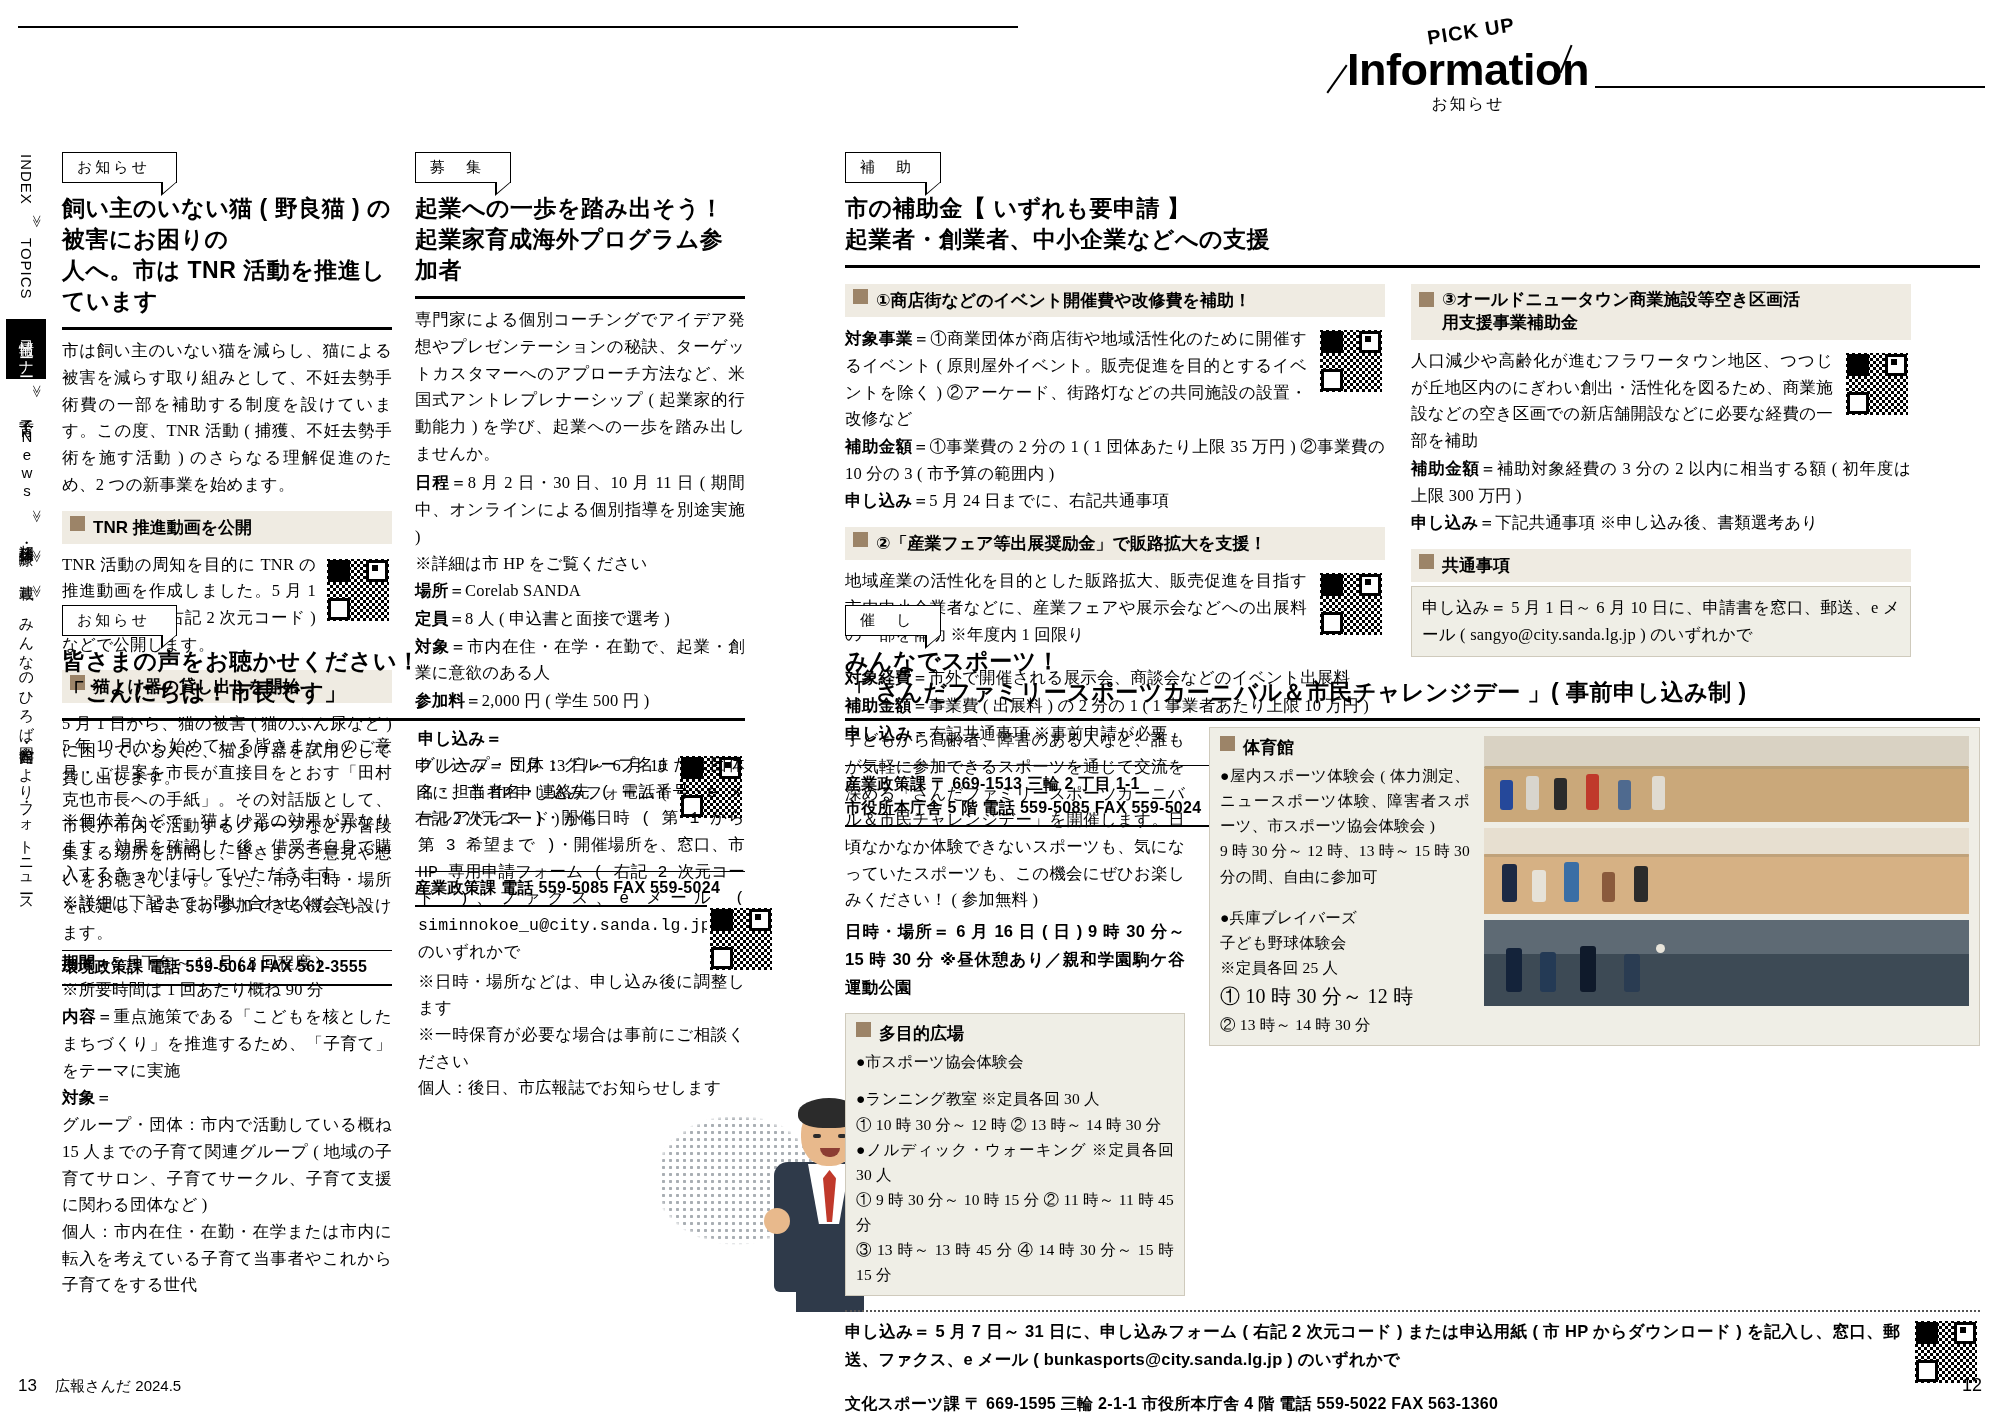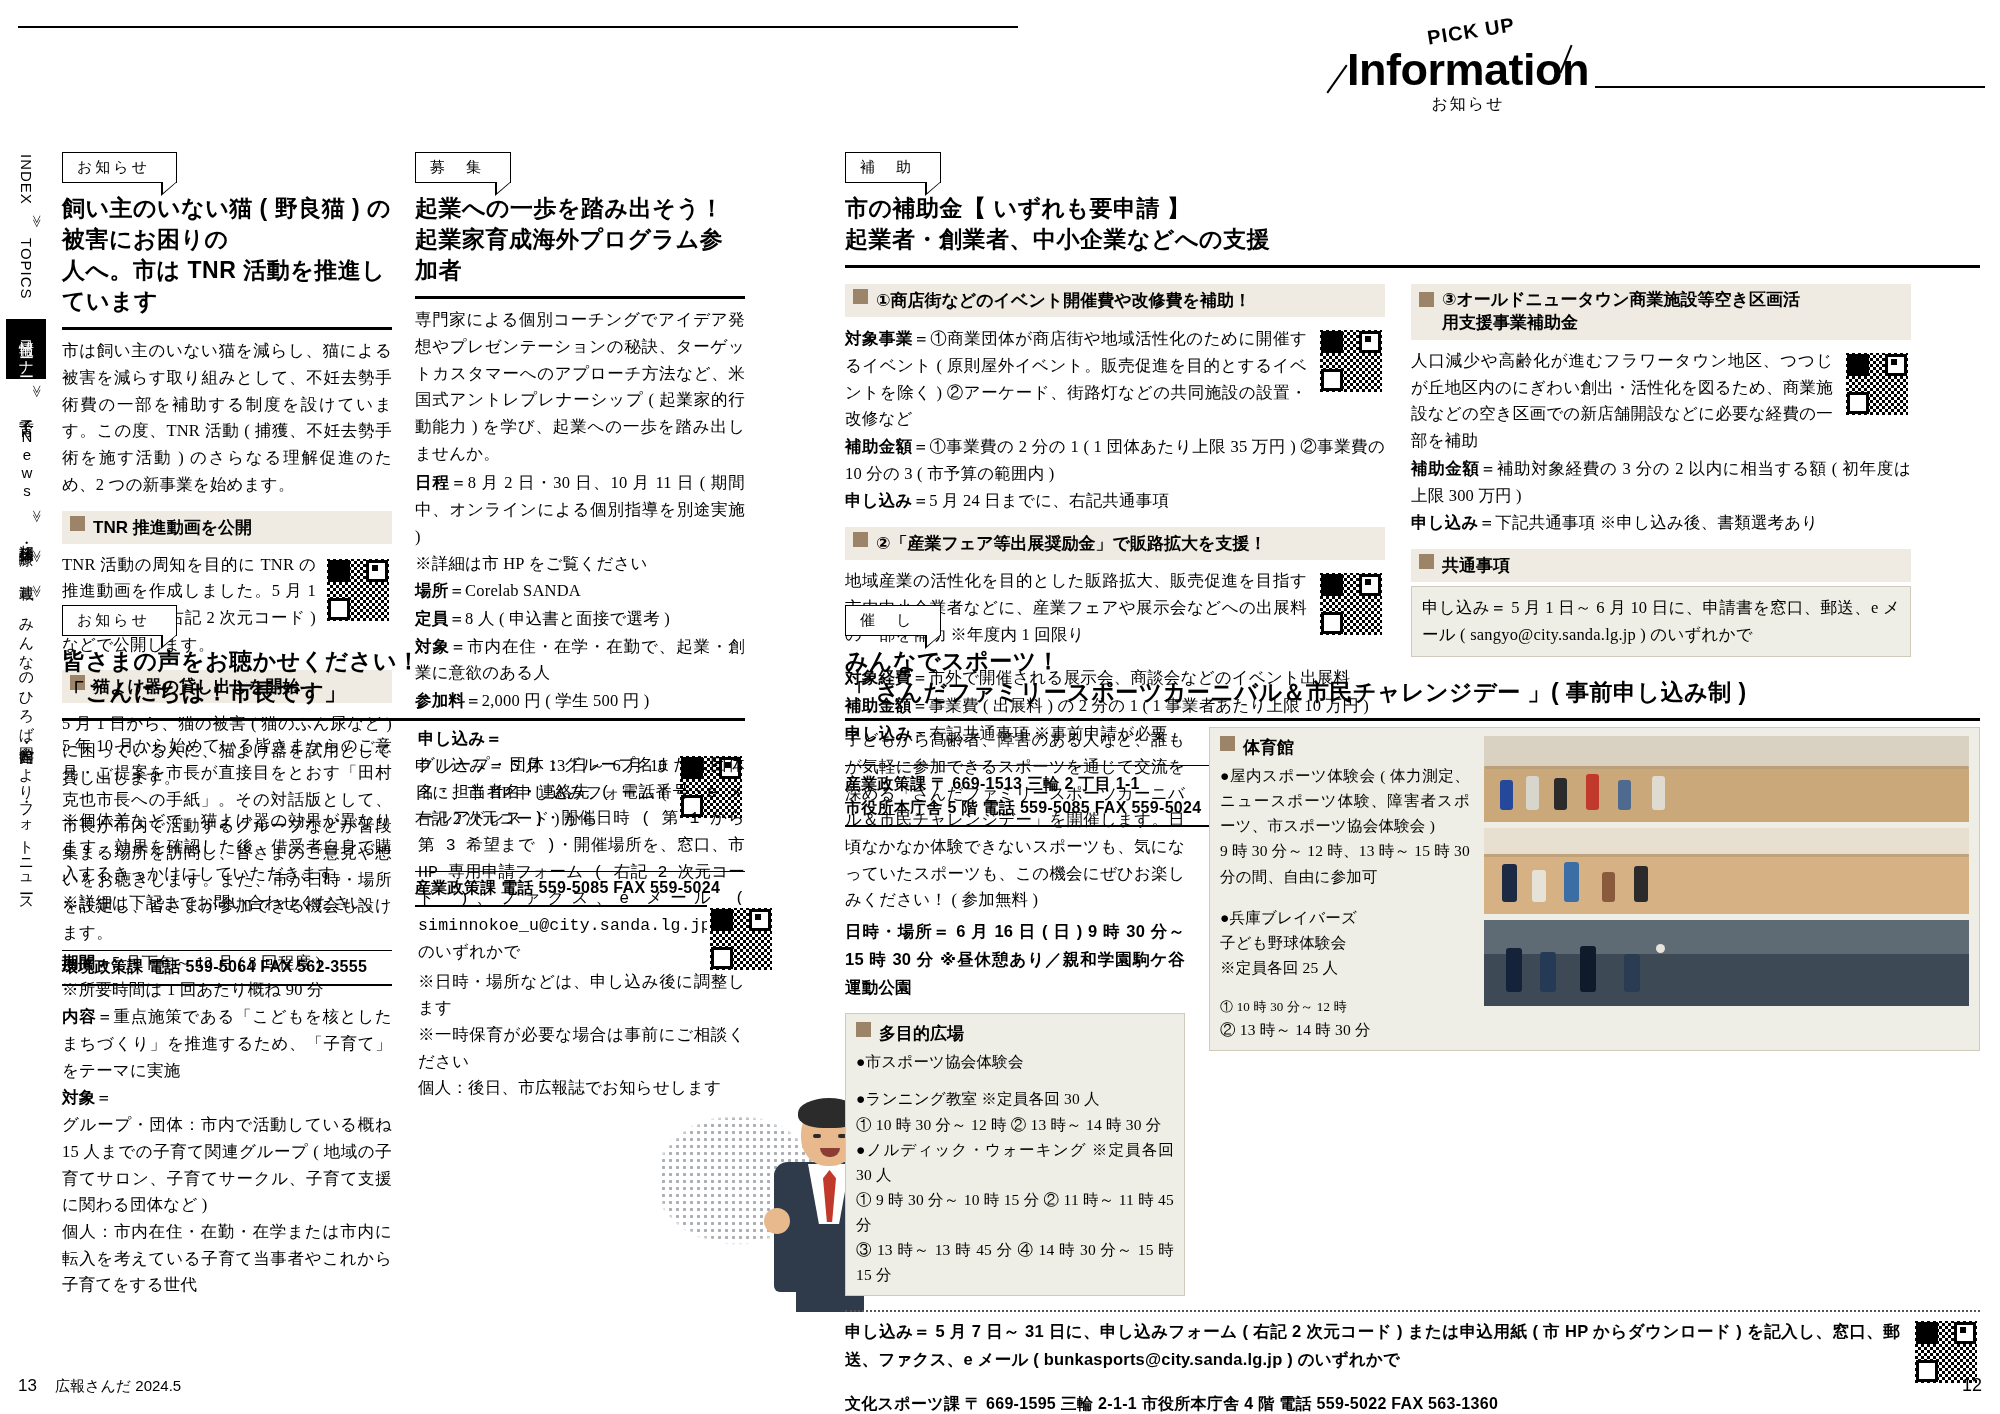--- a/index.html
+++ b/index.html
@@ -458,21 +458,21 @@
                 <span class="sq"></span>
                 <span>体育館</span>
               </div>
               <div class="body-t" style="margin-top:0;font-size:15.5px;">●屋内スポーツ体験会 ( 体力測定、ニュースポーツ体験、障害者スポーツ、市スポーツ協会体験会 )</div>
               <div class="body-t" style="margin-top:0;font-size:15.5px;">9 時 30 分～ 12 時、13 時～ 15 時 30 分の間、自由に参加可</div>
               <div class="body-t" style="margin-top:16px;font-size:15.5px;">
                 <span>●兵庫ブレイバーズ</span><br>
                 <span>子ども野球体験会</span>
               </div>
               <div class="body-t" style="margin-top:0;font-size:15.5px;">※定員各回 25 人</div>
-              <div class="body-t" style="margin-top:16px;font-size:13px;">① 10 時 30 分～ 12 時</div>
+              <div class="body-t" style="margin-top:0;font-size:20px;">① 10 時 30 分～ 12 時</div>
               <div class="body-t" style="margin-top:0;font-size:15.5px;">② 13 時～ 14 時 30 分</div>
             </div>
 
             <div style="flex:1;display:flex;flex-direction:column;gap:6px;">
               <div class="photo ph-gym" style="height:86px;">
                 <div class="pp" style="left:16px;top:44px;width:13px;height:30px;background:#25489a;"></div>
                 <div class="pp" style="left:42px;top:40px;width:13px;height:34px;background:#d8d5cd;"></div>
                 <div class="pp" style="left:70px;top:42px;width:13px;height:32px;background:#2b2b2b;"></div>
                 <div class="pp" style="left:102px;top:38px;width:13px;height:36px;background:#c0392b;"></div>
                 <div class="pp" style="left:134px;top:44px;width:13px;height:30px;background:#4f6a8f;"></div>

